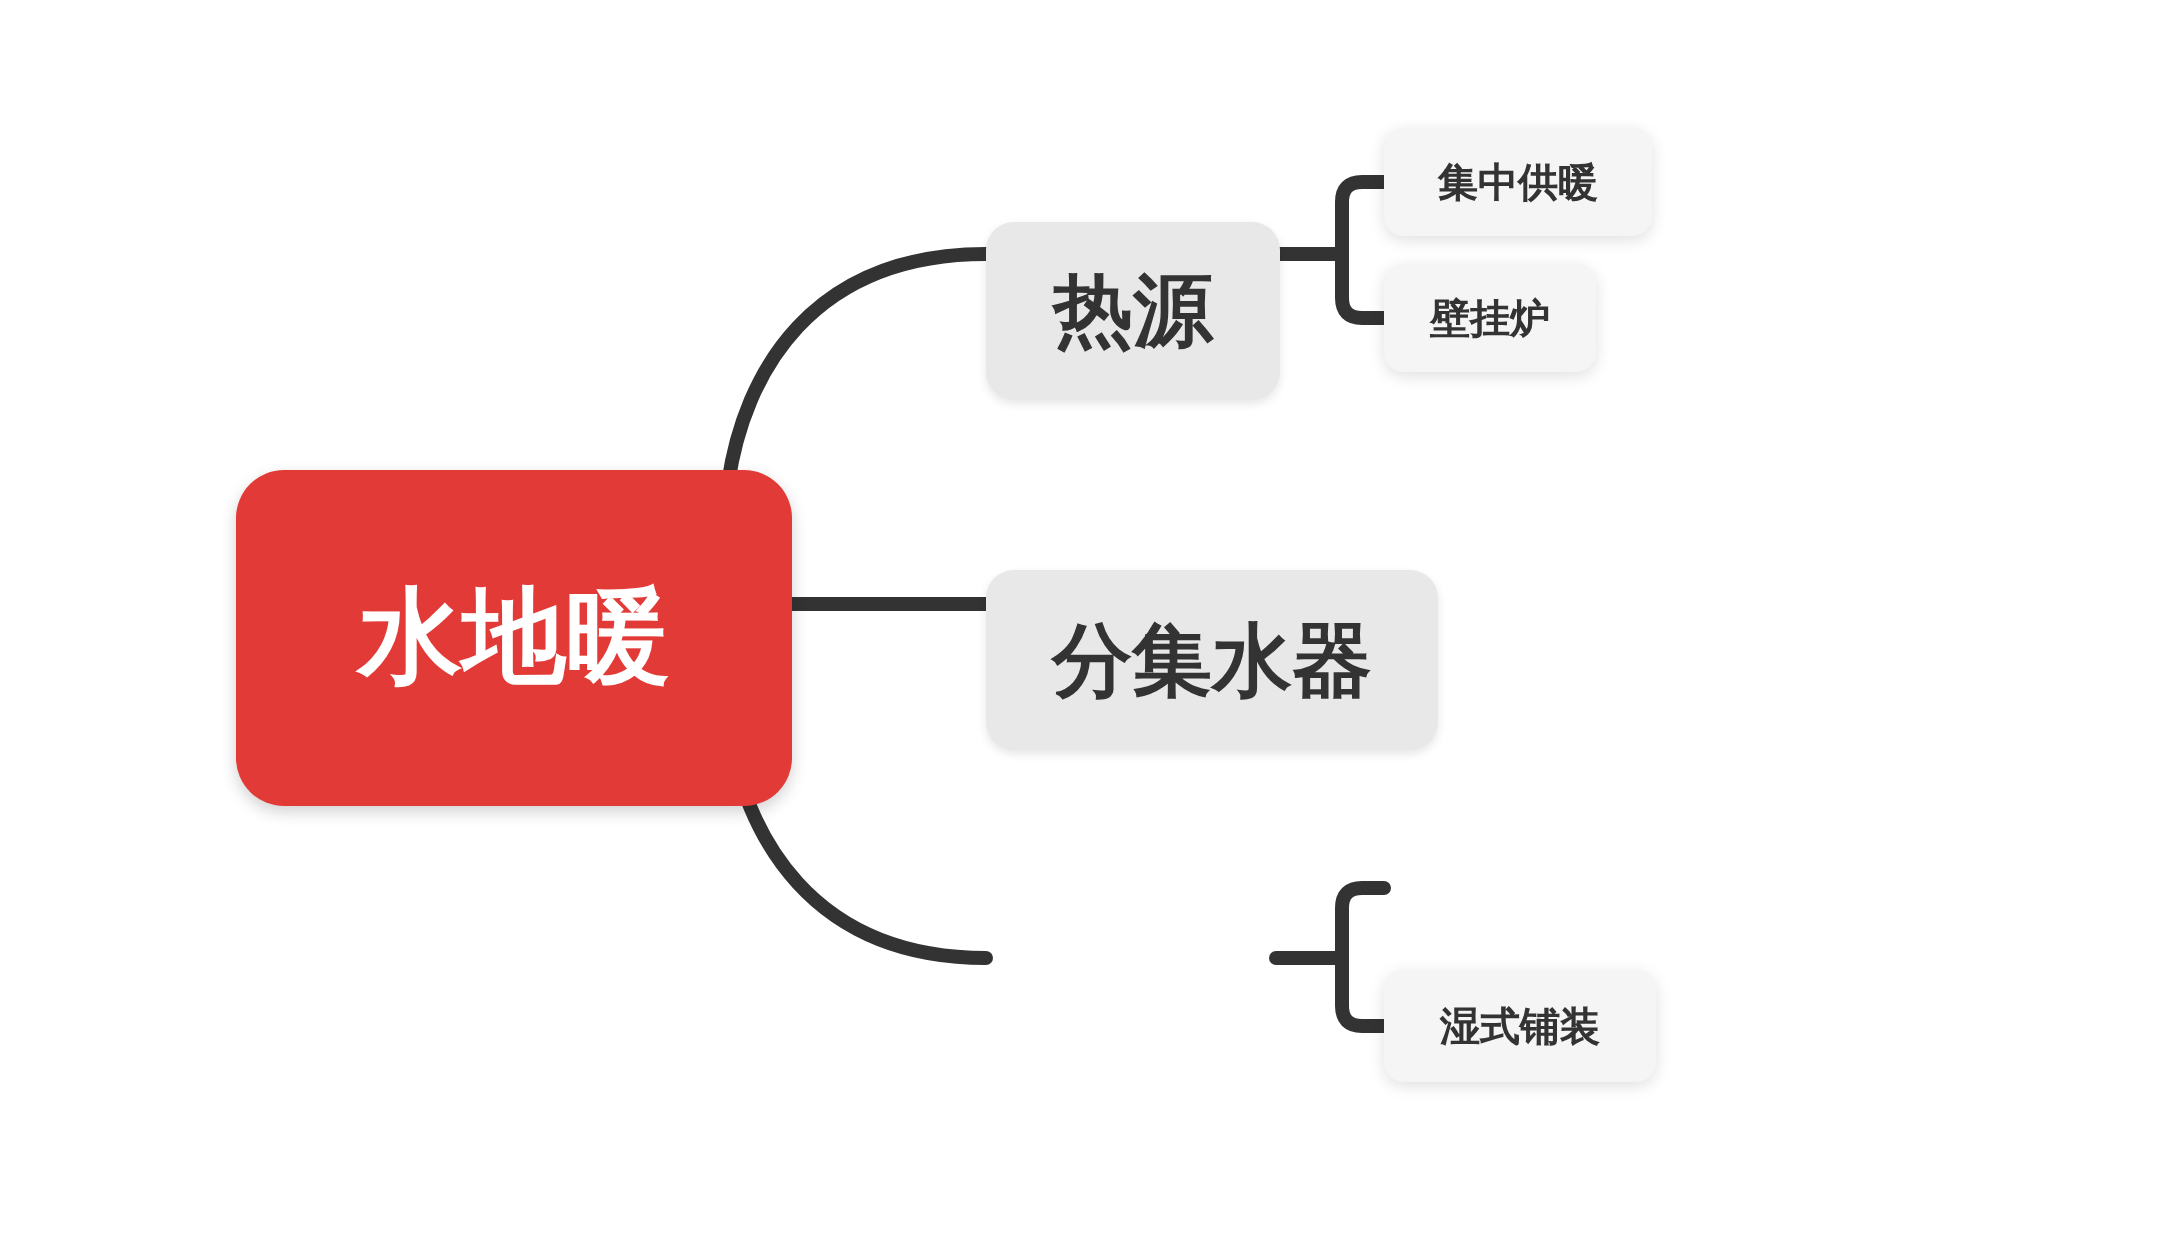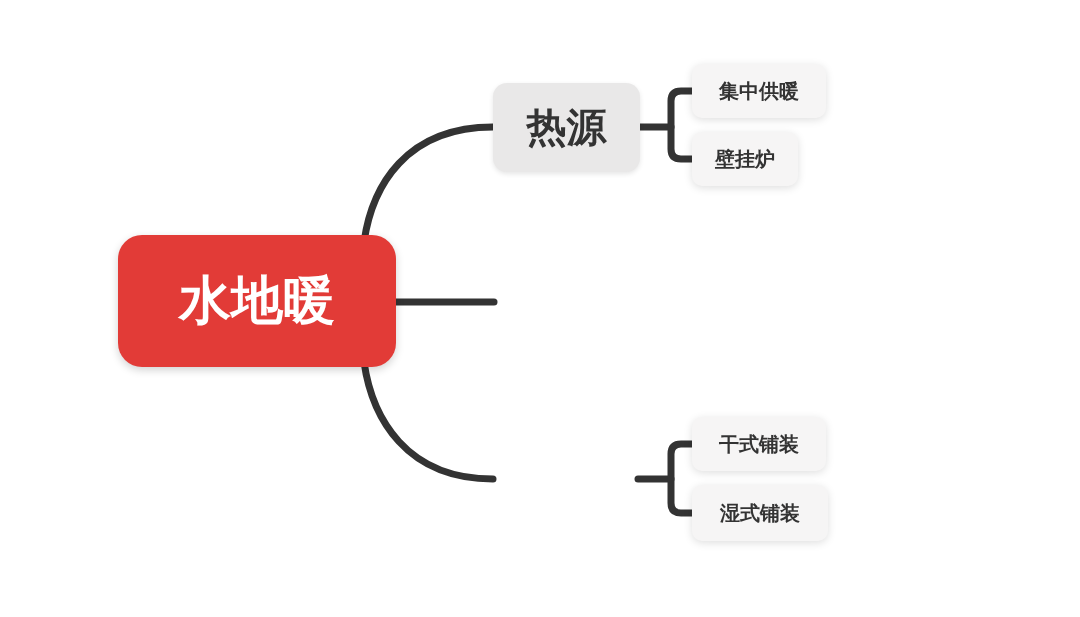--- a/index.html
+++ b/index.html
@@ -33,34 +33,35 @@
     position: absolute;
     display: flex;
     align-items: center;
     justify-content: center;
     box-sizing: border-box;
     color: var(--node-text, #333333);
     white-space: nowrap;
     cursor: pointer;
   }
   .node.root {
-    left: 118px; top: 235px; width: 278px; height: 132px;
+    left: 118px; top: 235px; width: 278px; height: 168px;
     background: var(--root-bg, #e23b37);
     color: var(--root-text, #ffffff);
     border-radius: 24px;
     font-size: 52px;
     font-weight: 700;
     box-shadow: 0 3px 8px rgba(0,0,0,0.18);
   }
   .node.branch {
     background: var(--branch-bg, #e9e8e8);
     border-radius: 14px;
     font-size: 40px;
     font-weight: 700;
     box-shadow: 0 2px 5px rgba(0,0,0,0.10);
+    margin-top: 28px;
   }
   .node.leaf {
     background: var(--leaf-bg, #f6f5f5);
     border-radius: 10px;
     font-size: 20px;
     font-weight: 600;
     box-shadow: 0 2px 8px rgba(0,0,0,0.13);
   }
   #n-heat     { left: 493px; top: 83px;  width: 147px; height: 89px; }
   #n-manifold { left: 493px; top: 257px; width: 226px; height: 90px; }
@@ -82,23 +83,23 @@
     <path class="edge" d="M640,127 L671,127"></path>
     <path class="edge" d="M692,91 H681 Q671,91 671,101 V149 Q671,159 681,159 H692"></path>
     <path class="edge" d="M638,479 L671,479"></path>
     <path class="edge" d="M692,444 H681 Q671,444 671,454 V503 Q671,513 681,513 H692"></path>
   </svg>
 
   <div class="node root" id="n-root">水地暖</div>
 
   <div class="node branch" id="n-heat">热源</div>
 
+  <div class="node branch" id="n-manifold">分集水器</div>
 
 
   <div class="node leaf" id="n-central">集中供暖</div>
 
   <div class="node leaf" id="n-boiler">壁挂炉</div>
 
-  <div class="node leaf" id="n-dry">干式铺装</div>
 
   <div class="node leaf" id="n-wet">湿式铺装</div>
 
 </div>
 
 </body></html>

